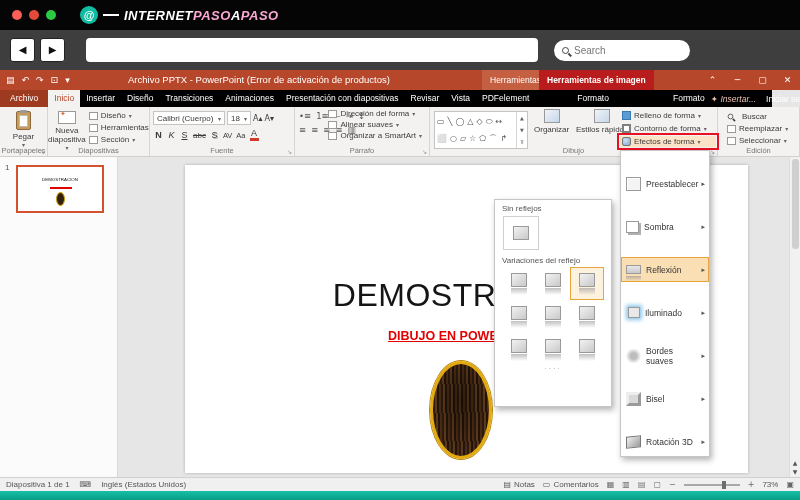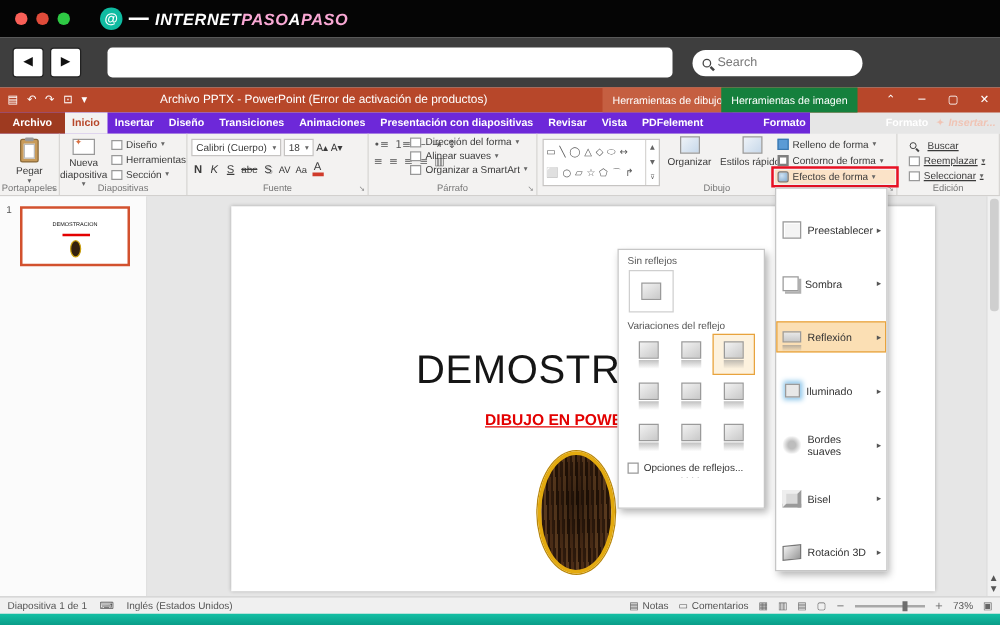--- a/index.html
+++ b/index.html
@@ -28,26 +28,26 @@
   .mag-icon { width:7px; height:7px; border:1.5px solid #444; border-radius:50%; position:relative; margin-right:5px; flex:0 0 auto; }
   .mag-icon::after { content:""; position:absolute; width:4px; height:1.5px; background:#444; transform:rotate(45deg); left:5px; top:6px; }
   .search-ph { font-size:10px; color:#777; }
 
   
   .pp-titlebar { position:absolute; top:70px; left:0; width:800px; height:20px; background:#b7472a; color:#fff; }
   .qat { position:absolute; left:6px; top:0; height:20px; display:flex; align-items:center; gap:7px; font-size:9px; color:#fff; }
   .pp-title { position:absolute; left:128px; top:0; height:20px; line-height:20px; font-size:9.5px; color:#fff; white-space:nowrap; }
   .ctx-head { position:absolute; top:0; height:20px; line-height:20px; font-size:8.5px; padding:0 8px; color:#fff; white-space:nowrap; }
   .ctx-head.draw { left:482px; background:#c55f41; }
-  .ctx-head.img  { left:577px; background:#15803d; }
+  .ctx-head.img  { left:539px; background:#b91c1c;font-weight:bold; }
   .win-controls { position:absolute; right:0; top:0; height:20px; display:flex; }
   .win-controls span { width:25px; text-align:center; line-height:20px; font-size:9px; color:#fff; cursor:pointer; }
 
   
-  .pp-tabs { position:absolute; top:90px; left:0; width:648px; height:17px; background:#6d28d9; display:flex; align-items:stretch; font-size:8.5px; color:#fff; white-space:nowrap;font-weight:bold; }
+  .pp-tabs { position:absolute; top:90px; left:0; width:772px; height:17px; background:#000000; display:flex; align-items:stretch; font-size:8.5px; color:#fff; white-space:nowrap; }
   .tab { padding:0 6px; line-height:17px; cursor:pointer; }
   .tab.file { background:#9e3a20; padding:0 10px; }
   .tab.active { background:#f3f2f1; color:#b7472a; }
   .tab.ctx1 { margin-left:36px; } .tab.ctx2 { margin-left:52px; }
   .tabs-right { margin-left:auto; display:flex; align-items:center; gap:10px; padding-right:8px; }
   .tellme { font-style:italic; color:#f0c4b5; font-size:8.5px; cursor:pointer; }
   .signin,.share { font-size:8.5px; cursor:pointer; display:flex; align-items:center; gap:3px; }
 
   
   .ribbon { position:absolute; top:107px; left:0; width:800px; height:50px; background:#f3f2f1; border-bottom:1px solid #d2d0ce; display:flex; font-size:8px; color:#3b3b3b; }
@@ -91,21 +91,21 @@
   .db-arr { left:104px; } .db-qs { left:146px; }
   .draw-ic { width:16px; height:14px; border:1px solid #999; background:linear-gradient(135deg,#eef3f8,#c7d8ea); margin-bottom:2px; }
   .fx-col { position:absolute; left:190px; top:3px; width:96px; display:flex; flex-direction:column; gap:2px; }
   .fx-row { display:flex; align-items:center; gap:3px; font-size:8px; cursor:pointer; padding:1px 2px; white-space:nowrap; }
   .fx-ic { width:9px; height:9px; flex:0 0 auto; }
   .ic-fill { background:#5b9bd5; border:1px solid #3a78b0; }
   .ic-outline { background:#fff; border:2px solid #7f7f7f; }
   .ic-effects { background:radial-gradient(circle at 35% 35%, #cfe2f3, #7fa8cc); border:1px solid #777; border-radius:2px; }
   .fx-row.annotated { outline:2px solid #e81123; outline-offset:1px; background:#fbe3c8; }
   .g-edit { width:82px; }
-  .edit-col { display:flex; flex-direction:column; gap:3px; padding:5px 4px 0 6px;text-decoration:underline; }
+  .edit-col { display:flex; flex-direction:column; gap:3px; padding:5px 4px 0 6px; }
 
   
   .workspace { position:absolute; top:157px; left:0; width:800px; height:320px; display:flex; }
   .slides-panel { width:118px; background:#fbfbfb; border-right:1px solid #d8d8d8; position:relative; }
   .thumb-num { position:absolute; left:5px; top:6px; font-size:8px; color:#555; }
   .thumb { position:absolute; left:16px; top:8px; width:88px; height:48px; background:#fff; border:2px solid #d2512e; cursor:pointer; }
   .thumb-title { position:absolute; top:8px; left:0; right:0; text-align:center; font-size:8px; transform:scale(.55); transform-origin:center; color:#111; white-space:nowrap; }
   .thumb-line { position:absolute; top:20px; left:32px; width:22px; height:1.5px; background:#e30000; }
   .thumb-oval { position:absolute; top:25px; left:38px; width:9px; height:14px; border-radius:50%; background:#33200f; border:1px solid #caa010; }
   .canvas { flex:1; position:relative; background:#e6e6e6; overflow:hidden; }
@@ -504,24 +504,20 @@
         </div>
       <div class="cell">
           <span class="sq"></span>
           <span class="mirror"></span>
         </div>
       <div class="cell">
           <span class="sq"></span>
           <span class="mirror"></span>
         </div>
     </div>
-    <div class="fly-options">
-        <span class="fo-ic"></span>
-        <span>Opciones de reflejos...</span>
-      </div>
     <div class="fly-dots">····</div>
   </div>
 
   <div class="statusbar">
     <span>Diapositiva 1 de 1</span>
     <span class="glyph">⌨</span>
     <span>Inglés (Estados Unidos)</span>
     <div class="sb-right">
       <span class="sb-item">
           <span class="glyph">▤</span>

